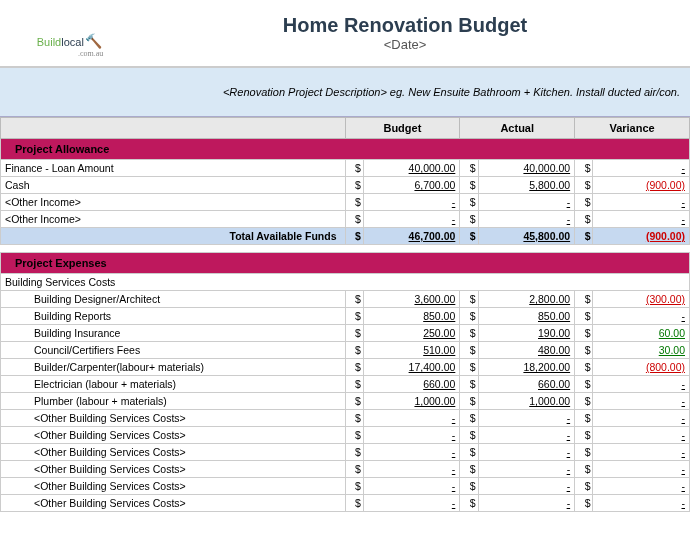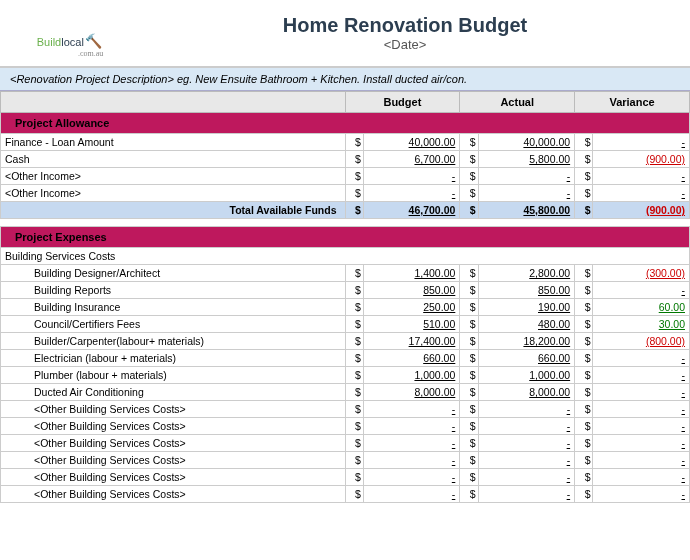--- a/index.html
+++ b/index.html
@@ -36,25 +36,26 @@
       font-size: 20px;
       font-weight: bold;
       color: #2c3e50;
     }
     .date-subtitle {
       font-size: 13px;
       color: #555;
     }
     .description-row {
       background: #d9e8f5;
-      padding: 5px 10px;
+      padding: 18px 10px;
       font-size: 11px;
       color: #000;
       border-bottom: 1px solid #aac;
       font-style: italic;
+      text-align: right;
     }
     table {
       width: 100%;
       border-collapse: collapse;
     }
 
     th {
       background: #e8e8e8;
       border: 1px solid #bbb;
       padding: 4px 20px;
@@ -185,21 +186,21 @@
       <td colspan="7">Project Expenses</td>
     </tr>
 
     <tr>
       <td class="indent1" colspan="7">Building Services Costs</td>
     </tr>
 
     <tr>
       <td class="indent2">Building Designer/Architect</td>
       <td class="dollar-cell">$</td>
-      <td class="amount">1,400.00</td>
+      <td class="amount">3,600.00</td>
       <td class="dollar-cell">$</td>
       <td class="amount">2,800.00</td>
       <td class="dollar-cell">$</td>
       <td class="amount negative">(300.00)</td>
     </tr>
     <tr>
       <td class="indent2">Building Reports</td>
       <td class="dollar-cell">$</td>
       <td class="amount">850.00</td>
       <td class="dollar-cell">$</td>
@@ -242,29 +243,20 @@
       <td class="amount">660.00</td>
       <td class="dollar-cell">$</td>
       <td class="amount">-</td>
     </tr>
     <tr>
       <td class="indent2">Plumber (labour + materials)</td>
       <td class="dollar-cell">$</td>
       <td class="amount">1,000.00</td>
       <td class="dollar-cell">$</td>
       <td class="amount">1,000.00</td>
-      <td class="dollar-cell">$</td>
-      <td class="amount">-</td>
-    </tr>
-    <tr>
-      <td class="indent2">Ducted Air Conditioning</td>
-      <td class="dollar-cell">$</td>
-      <td class="amount">8,000.00</td>
-      <td class="dollar-cell">$</td>
-      <td class="amount">8,000.00</td>
       <td class="dollar-cell">$</td>
       <td class="amount">-</td>
     </tr>
     <tr>
       <td class="indent2">&lt;Other Building Services Costs&gt;</td>
       <td class="dollar-cell">$</td>
       <td class="amount">-</td>
       <td class="dollar-cell">$</td>
       <td class="amount">-</td>
       <td class="dollar-cell">$</td>

